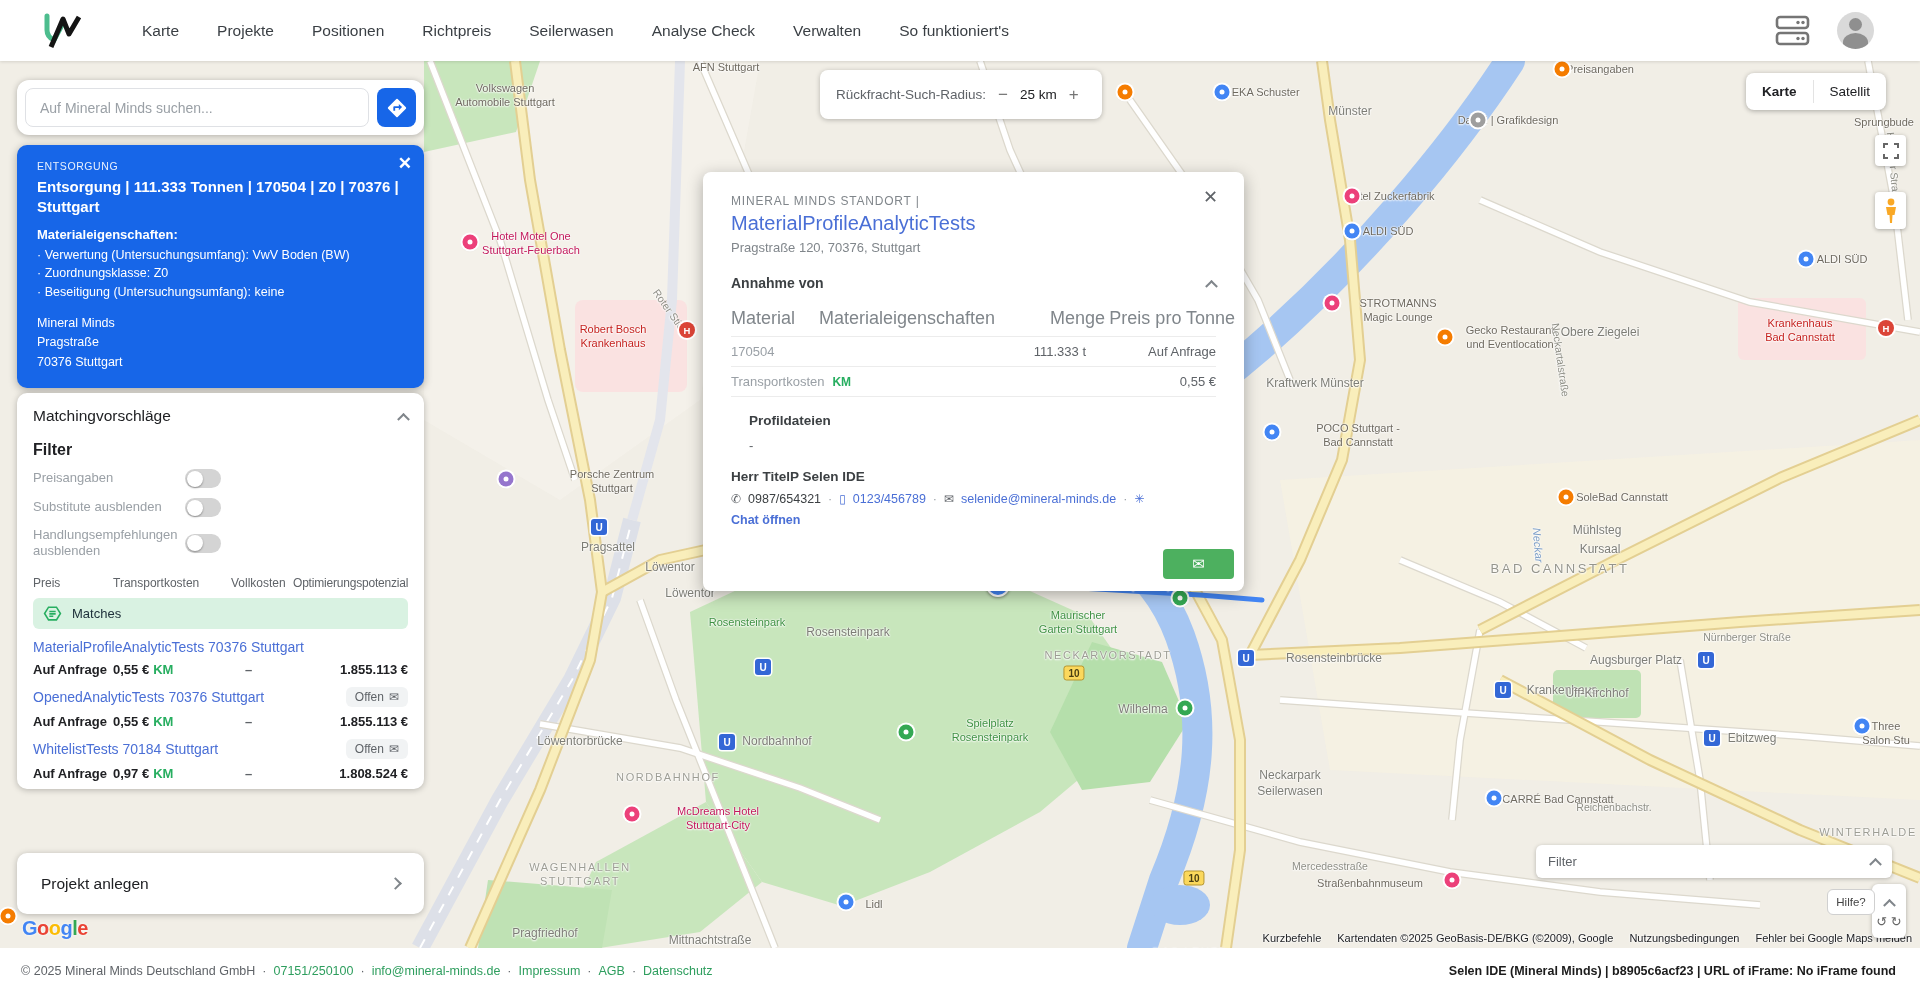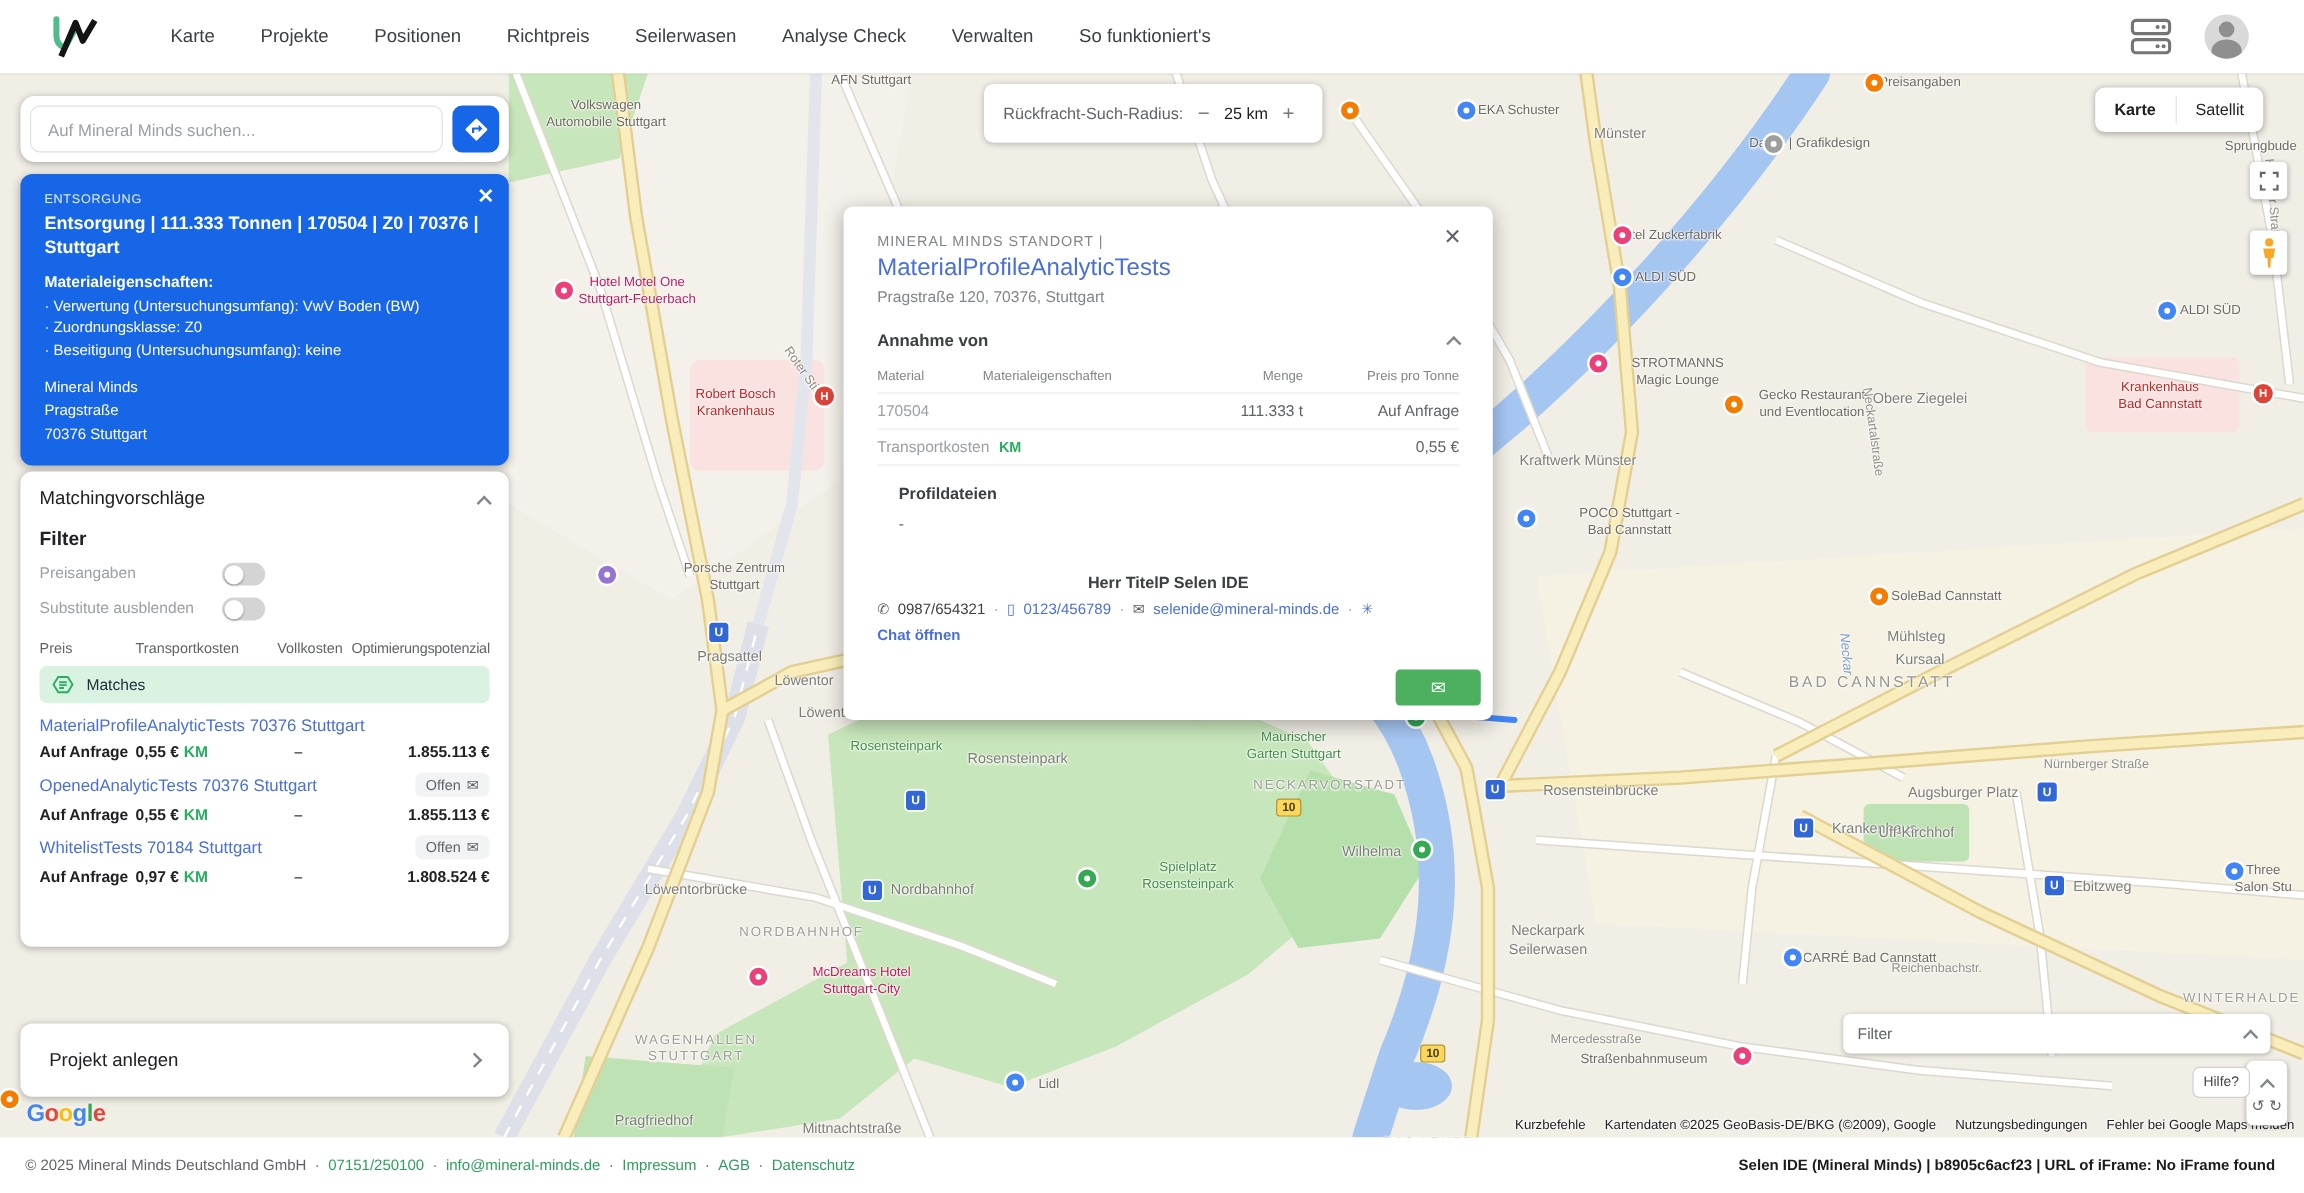--- a/index.html
+++ b/index.html
@@ -110,30 +110,30 @@
   
   #popup { position:absolute; left:703px; top:111px; width:541px; background:#fff; border-radius:8px; box-shadow:0 4px 16px rgba(0,0,0,.3); z-index:40; padding:22px 28px 18px; }
   #popup .kicker { font-size:12px; color:#80868b; letter-spacing:.8px; }
   #popup .title { font-size:20px; color:#4a6fd6; font-weight:500; margin-top:4px; cursor:pointer; }
   #popup .addr { font-size:13px; color:#80868b; margin-top:5px; }
   #popup-close { position:absolute; top:16px; right:26px; font-size:18px; color:#5f6368; cursor:pointer; line-height:1; }
   .sec-head { display:flex; justify-content:space-between; align-items:center; margin-top:20px; }
   .sec-head .t { font-size:14px; font-weight:bold; color:#3c4043; }
   .ptable { margin-top:10px; }
   .prow { display:grid; grid-template-columns:88px 1fr 110px 130px; padding:7px 0; border-bottom:1px solid #ececec; font-size:13px; }
-  .prow.h { color:#80868b; font-size:11px; }
+  .prow.h { color:#80868b; font-size:18px; }
   .prow .r { text-align:right; }
   .prow .mat { color:#9aa0a6; }
   .prow .val { color:#5f6368; }
   .prow .kml { color:#9aa0a6; }
   .prow .km { color:#27ae60; font-weight:bold; font-size:12px; margin-left:8px; }
   .files { margin:16px 0 0 18px; }
   .files .fl { font-size:13.5px; font-weight:bold; color:#3c4043; }
   .files .fv { font-size:13px; color:#5f6368; margin-top:10px; }
-  .contact { margin-top:34px;text-align:center; }
+  .contact { margin-top:16px; }
   .contact .cn { font-size:13.5px; font-weight:bold; color:#3c4043; }
   .crow { display:flex; align-items:center; gap:7px; margin-top:8px; font-size:12.5px; color:#3c4043; flex-wrap:wrap; }
   .crow .blue { color:#4a6fd6; cursor:pointer; }
   .crow .ic { font-size:12px; color:#5f6368; }
   .crow .ic.blue { color:#4a6fd6; }
   .crow .sep { color:#9aa0a6; }
   #mail-btn { position:absolute; right:10px; bottom:12px; width:71px; height:30px; background:#4db05f; border:none; border-radius:4px; color:#fff; font-size:15px; cursor:pointer; }
 
   
   #footer { position:absolute; left:0; top:948px; width:1920px; height:46px; background:#fff; display:flex; align-items:center; justify-content:space-between; padding:0 24px 0 21px; z-index:60; }
@@ -401,20 +401,24 @@
     <div id="filter-title">Filter</div>
     <div id="toggles">
         <div class="toggle-row">
           <span class="tl">Preisangaben</span>
           <div class="toggle"></div>
         </div>
         <div class="toggle-row">
           <span class="tl">Substitute ausblenden</span>
           <div class="toggle"></div>
         </div>
+        <div class="toggle-row">
+          <span class="tl">Handlungsempfehlungen ausblenden</span>
+          <div class="toggle"></div>
+        </div>
       </div>
     <div class="cols" id="match-cols">
         <span>Preis</span>
         <span>Transportkosten</span>
         <span>Vollkosten</span>
         <span>Optimierungspotenzial</span>
       </div>
     <div id="matches-bar">
       <svg width="19" height="19" viewBox="0 0 24 24" fill="none" stroke="#27ae60" stroke-width="2">
         <path d="M7 4 L17 4 L22 12 L17 20 L7 20 L2 12 Z"></path>

